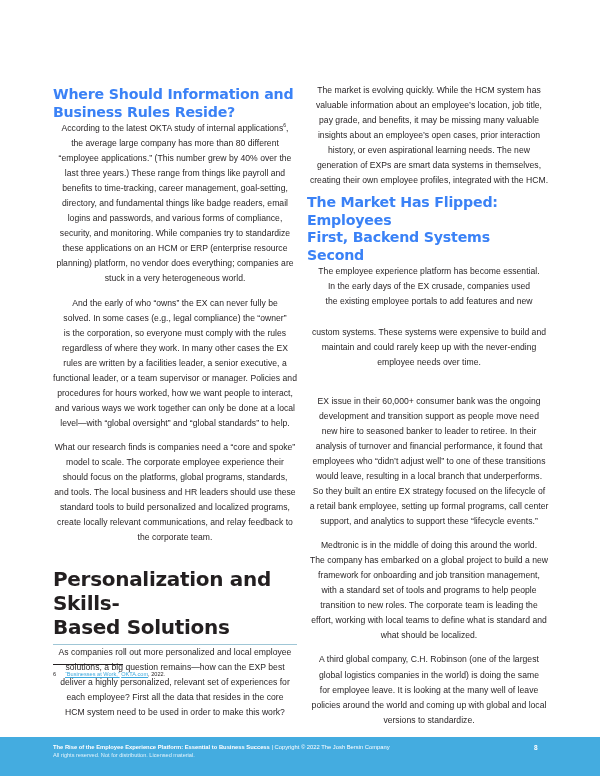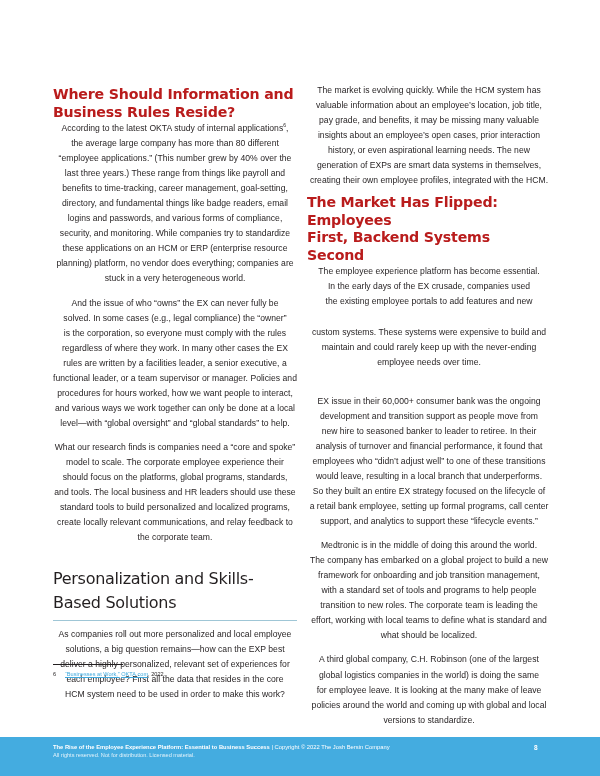--- a/index.html
+++ b/index.html
@@ -5,36 +5,36 @@
   * { margin: 0; padding: 0; box-sizing: border-box; }
   html, body { width: 600px; height: 776px; background: #ffffff; overflow: hidden; }
   body { position: relative; font-family: "Liberation Sans", "DejaVu Sans", sans-serif; color: #231f20; }
 
   .col { position: absolute; top: 86px; }
   .col-left { left: 53px; width: 244px; }
   .col-right { left: 307px; width: 244px; top: 83px; }
 
   .h-blue {
     font-family: "DejaVu Sans", sans-serif;
-    color: #b91c1c;
+    color: #3b82f6;
     font-size: 14.2px;
     line-height: 17.5px;
     font-weight: bold;
     letter-spacing: -0.2px;
   }
   .h-big {
     font-family: "DejaVu Sans", sans-serif;
     color: #231f20;
-    font-size: 16px;
+    font-size: 20px;
     line-height: 24px;
-    font-weight: normal;
+    font-weight: bold;
     letter-spacing: -0.3px;
     padding-bottom: 5px;
     border-bottom: 1.5px solid #9fc6d6;
-    margin-bottom: 6px;
+    margin-bottom: 0;
   }
 
   p.body {
     font-size: 8.6px;
     line-height: 15.05px;
     color: #231f20;
     letter-spacing: 0.02px;
     text-align: center;
   }
   .gap { height: 9px; }
@@ -74,21 +74,21 @@
     <span>benefits to time-tracking, career management, goal-setting,</span><br>
     <span>directory, and fundamental things like badge readers, email</span><br>
     <span>logins and passwords, and various forms of compliance,</span><br>
     <span>security, and monitoring. While companies try to standardize</span><br>
     <span>these applications on an HCM or ERP (enterprise resource</span><br>
     <span>planning) platform, no vendor does everything; companies are</span><br>
     <span>stuck in a very heterogeneous world.</span>
   </p>
   <div class="gap"></div>
   <p class="body">
-    <span>And the issue of who “owns” the EX can never fully be</span><br>
+    <span>And the early of who “owns” the EX can never fully be</span><br>
     <span>solved. In some cases (e.g., legal compliance) the “owner”</span><br>
     <span>is the corporation, so everyone must comply with the rules</span><br>
     <span>regardless of where they work. In many other cases the EX</span><br>
     <span>rules are written by a facilities leader, a senior executive, a</span><br>
     <span>functional leader, or a team supervisor or manager. Policies and</span><br>
     <span>procedures for hours worked, how we want people to interact,</span><br>
     <span>and various ways we work together can only be done at a local</span><br>
     <span>level—with “global oversight” and “global standards” to help.</span>
   </p>
   <div class="gap"></div>
@@ -136,21 +136,21 @@
     <span>the existing employee portals to add features and new</span><br>
     <br>
     <span>custom systems. These systems were expensive to build and</span><br>
     <span>maintain and could rarely keep up with the never-ending</span><br>
     <span>employee needs over time.</span>
   </p>
   <div class="gap"></div>
   <p class="body">
     <br>
     <span>EX issue in their 60,000+ consumer bank was the ongoing</span><br>
-    <span>development and transition support as people move from</span><br>
+    <span>development and transition support as people move need</span><br>
     <span>new hire to seasoned banker to leader to retiree. In their</span><br>
     <span>analysis of turnover and financial performance, it found that</span><br>
     <span>employees who “didn’t adjust well” to one of these transitions</span><br>
     <span>would leave, resulting in a local branch that underperforms.</span><br>
     <span>So they built an entire EX strategy focused on the lifecycle of</span><br>
     <span>a retail bank employee, setting up formal programs, call center</span><br>
     <span>support, and analytics to support these “lifecycle events.”</span>
   </p>
   <div class="gap"></div>
   <p class="body">
@@ -159,21 +159,21 @@
     <span>framework for onboarding and job transition management,</span><br>
     <span>with a standard set of tools and programs to help people</span><br>
     <span>transition to new roles. The corporate team is leading the</span><br>
     <span>effort, working with local teams to define what is standard and</span><br>
     <span>what should be localized.</span>
   </p>
   <div class="gap"></div>
   <p class="body">
     <span>A third global company, C.H. Robinson (one of the largest</span><br>
     <span>global logistics companies in the world) is doing the same</span><br>
-    <span>for employee leave. It is looking at the many make of leave</span><br>
+    <span>for employee leave. It is looking at the many well of leave</span><br>
     <span>policies around the world and coming up with global and local</span><br>
     <span>versions to standardize.</span>
   </p>
 </div>
 
 <div class="footnote-rule"></div>
 <div class="footnote">
   <span class="num">6</span><a>“Businesses at Work,”</a> <a>OKTA.com</a><span>, 2022.</span>
 </div>
 

